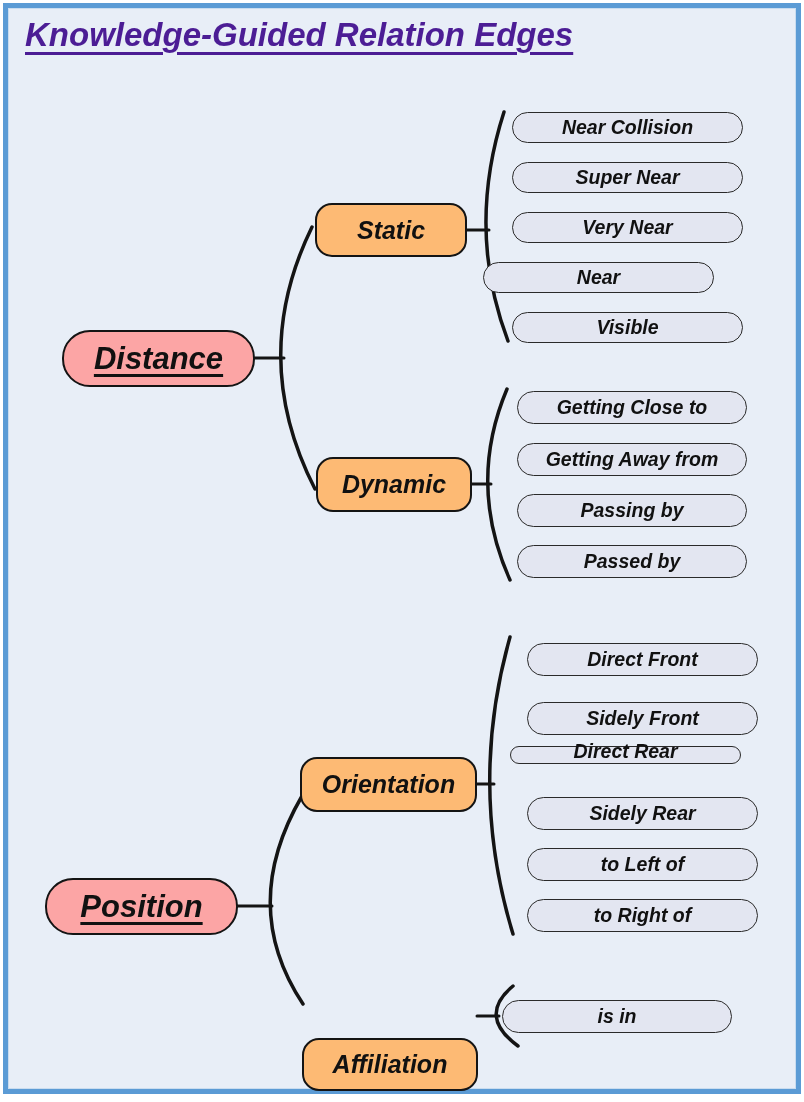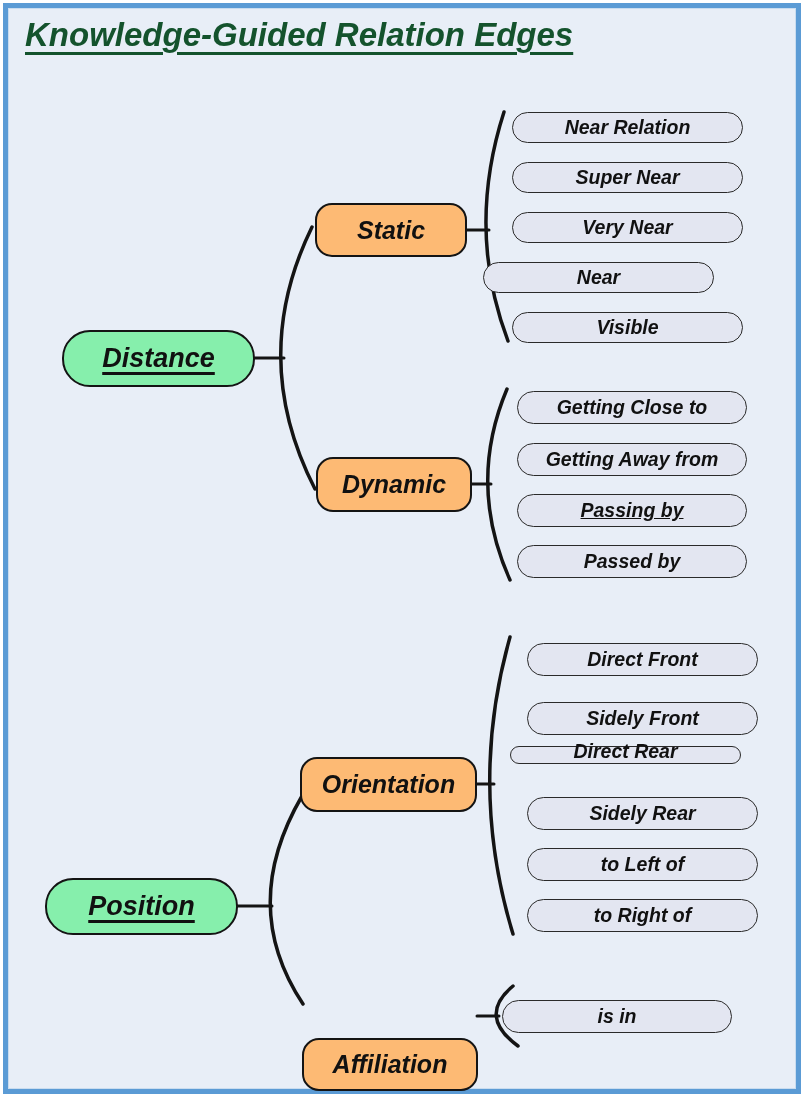--- a/index.html
+++ b/index.html
@@ -23,21 +23,21 @@
     border: 5px solid #5b9bd5;
     box-shadow: inset 0 0 0 1px #c9dcef;
   }
   .title {
     position: absolute;
     left: 25px;
     top: 16px;
     font-size: 33px;
     font-weight: bold;
     font-style: italic;
-    color: #14532d;
+    color: #4c1d95;
     text-decoration: underline;
     text-decoration-thickness: 3px;
     text-underline-offset: 6px;
     white-space: nowrap;
     letter-spacing: 0px;
   }
   svg.wires {
     position: absolute;
     left: 0;
     top: 0;
@@ -51,24 +51,24 @@
     display: flex;
     align-items: center;
     justify-content: center;
     font-weight: bold;
     font-style: italic;
     color: #111111;
     white-space: nowrap;
     text-align: center;
   }
   .root {
-    background: #86efac;
+    background: #fca5a5;
     border: 2.5px solid #141414;
     border-radius: 28px;
-    font-size: 27px;
+    font-size: 31px;
   }
   .root .lbl {
     text-decoration: underline;
     text-decoration-thickness: 2.5px;
     text-underline-offset: 5px;
   }
   .branch {
     background: #fdba74;
     border: 2.5px solid #141414;
     border-radius: 17px;
@@ -121,42 +121,42 @@
   <span class="lbl">Dynamic</span>
 </div>
 <div class="node branch" style="left:300px; top:757px; width:177px; height:55px;">
   <span class="lbl">Orientation</span>
 </div>
 <div class="node branch" style="left:302px; top:990px; width:176px; height:53px;margin-top:48px;">
   <span class="lbl">Affiliation</span>
 </div>
 
 <div class="node leaf" style="left:512px; top:112px; width:231px; height:31px;">
-  <span class="lbl">Near Relation</span>
+  <span class="lbl">Near Collision</span>
 </div>
 <div class="node leaf" style="left:512px; top:162px; width:231px; height:31px;">
   <span class="lbl">Super Near</span>
 </div>
 <div class="node leaf" style="left:512px; top:212px; width:231px; height:31px;">
   <span class="lbl">Very Near</span>
 </div>
 <div class="node leaf" style="left:483px; top:262px; width:231px; height:31px;">
   <span class="lbl">Near</span>
 </div>
 <div class="node leaf" style="left:512px; top:312px; width:231px; height:31px;">
   <span class="lbl">Visible</span>
 </div>
 
 <div class="node leaf" style="left:517px; top:391px; width:230px; height:33px;">
   <span class="lbl">Getting Close to</span>
 </div>
 <div class="node leaf" style="left:517px; top:443px; width:230px; height:33px;">
   <span class="lbl">Getting Away from</span>
 </div>
-<div class="node leaf" style="left:517px; top:494px; width:230px; height:33px;text-decoration:underline;">
+<div class="node leaf" style="left:517px; top:494px; width:230px; height:33px;">
   <span class="lbl">Passing by</span>
 </div>
 <div class="node leaf" style="left:517px; top:545px; width:230px; height:33px;">
   <span class="lbl">Passed by</span>
 </div>
 
 <div class="node leaf" style="left:527px; top:643px; width:231px; height:33px;">
   <span class="lbl">Direct Front</span>
 </div>
 <div class="node leaf" style="left:527px; top:694px; width:231px; height:33px;margin-top:8px;">

